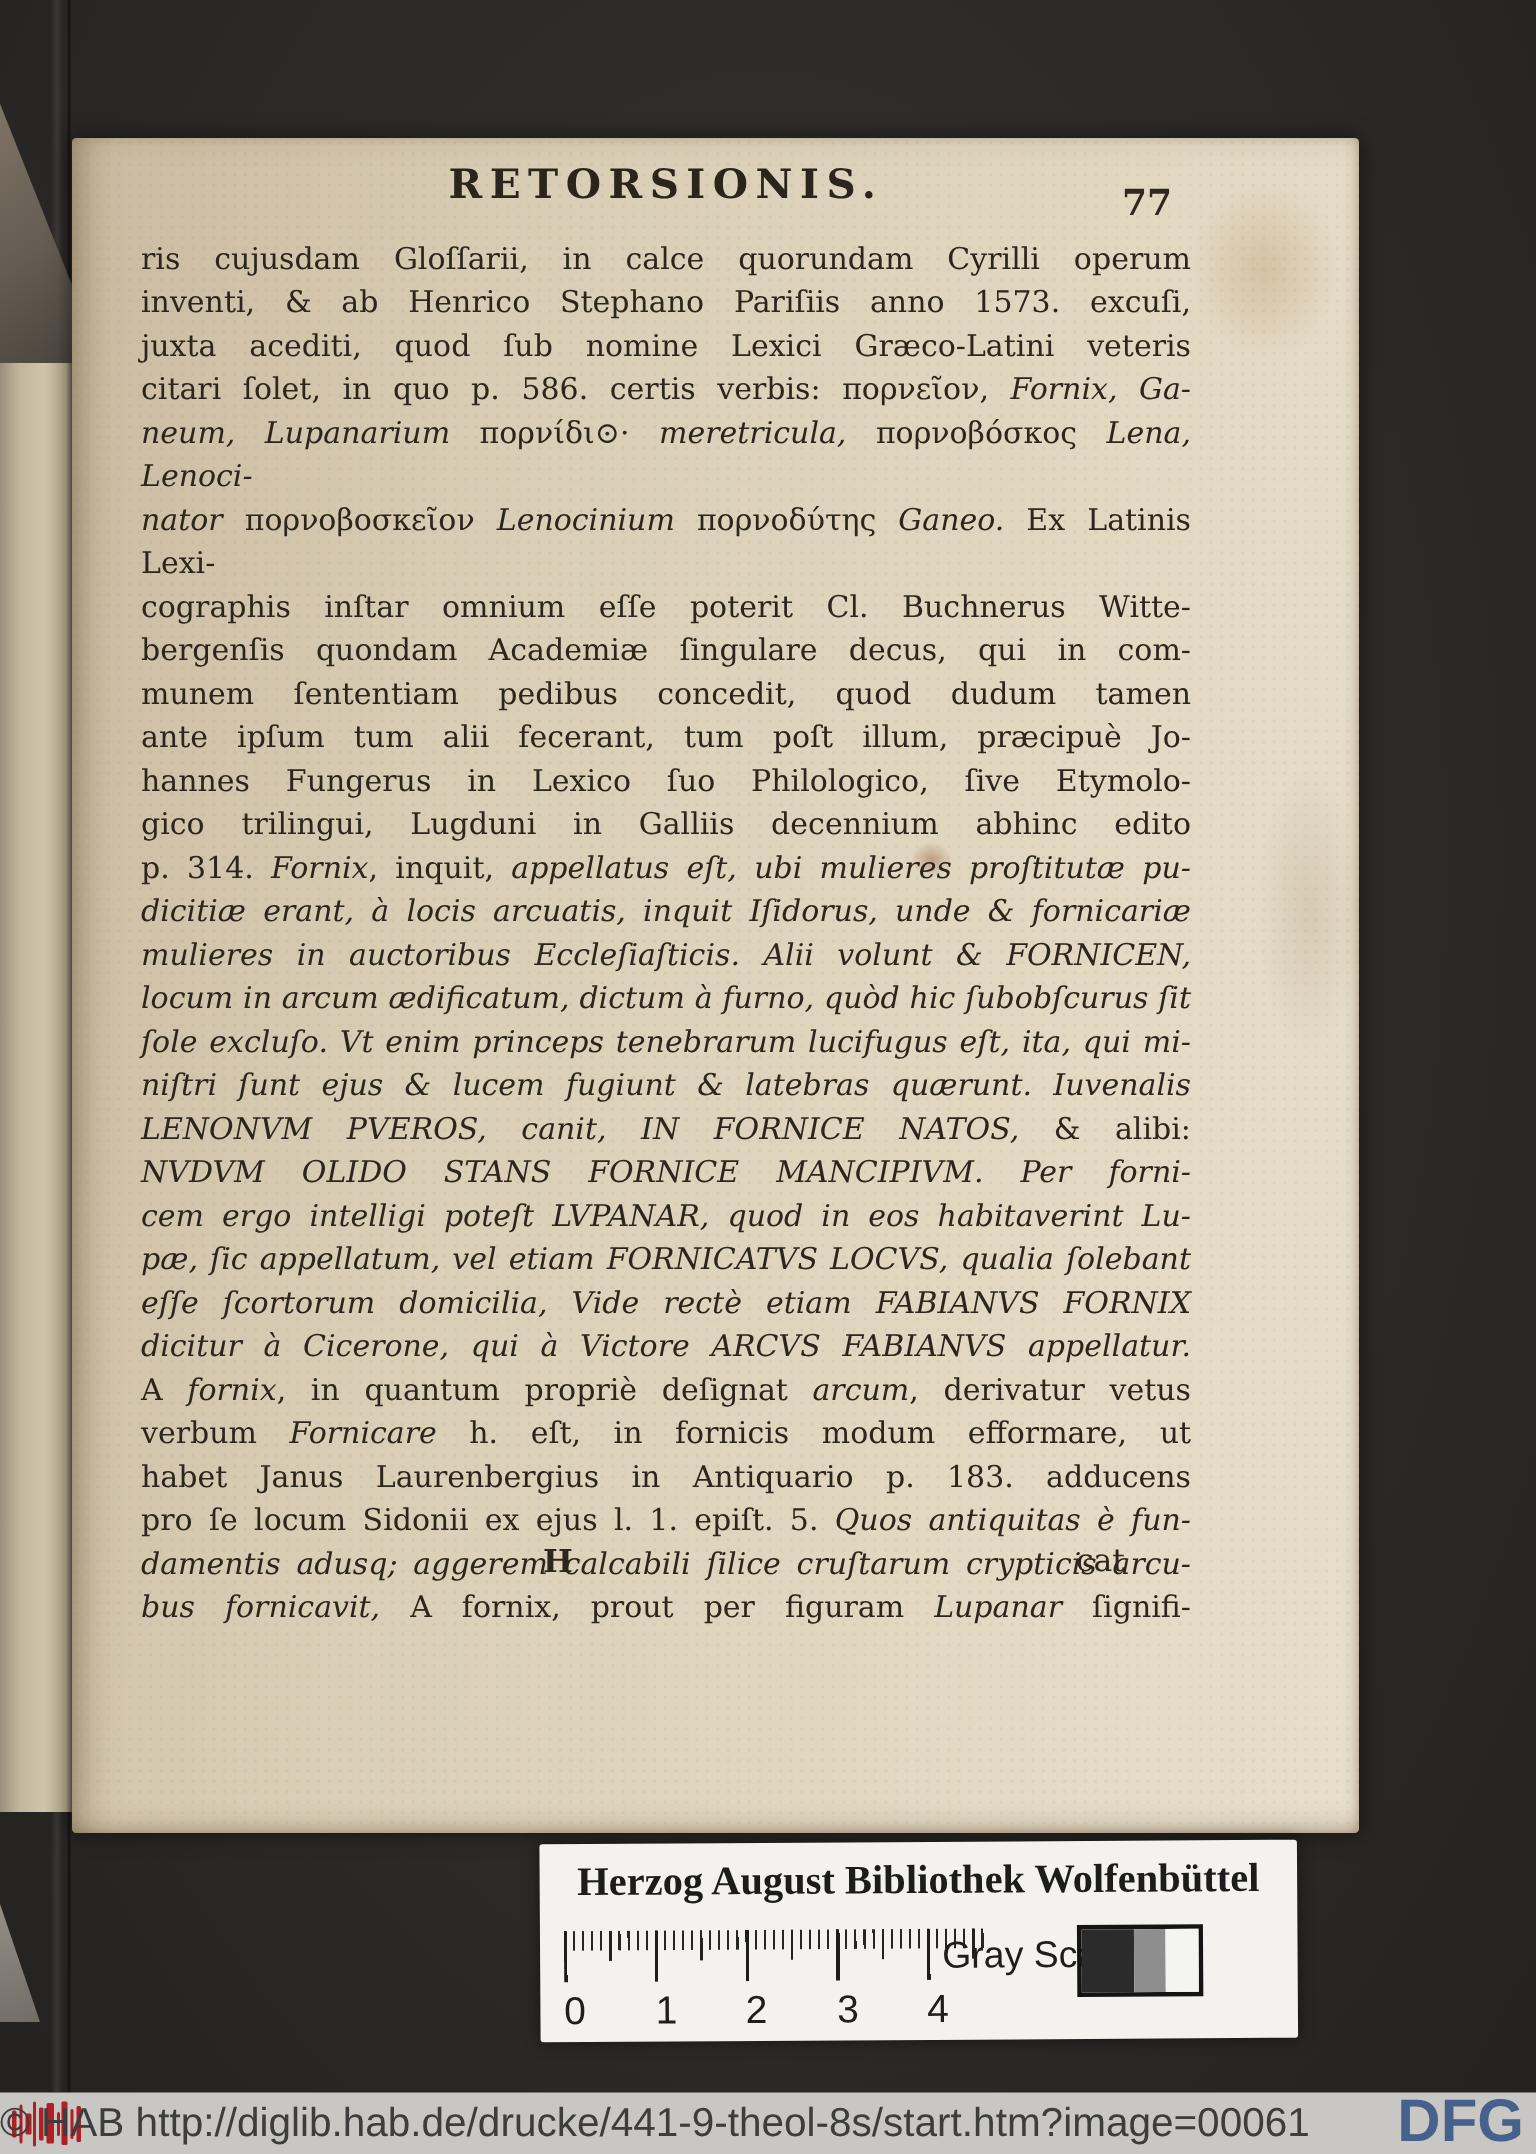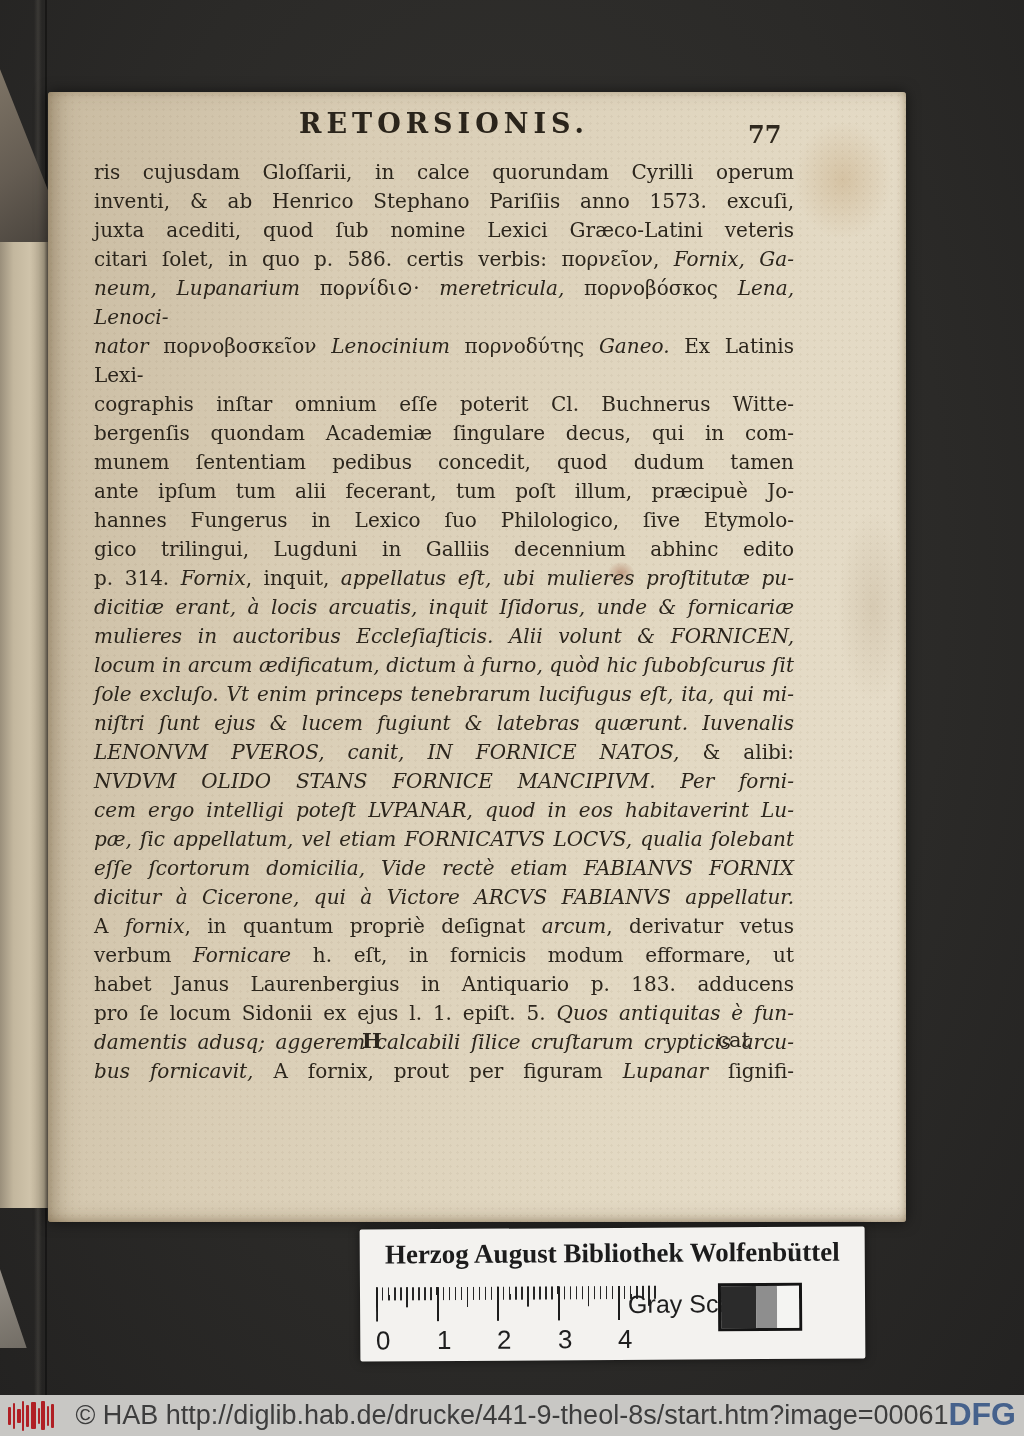--- a/index.html
+++ b/index.html
@@ -64,24 +64,24 @@
     font-family:"Liberation Sans", sans-serif;font-size:25px;color:#1e1e1e;}
   .patch-box{position:absolute;left:358px;top:56px;width:78px;height:42px;
     border:3px solid #141414;display:flex;}
   .gray-patch{height:100%;}
   .gp0{width:45%;}.gp1{width:27%;}.gp2{width:28%;}
   
   .footer-bar{position:absolute;left:0;top:1395px;width:1024px;height:41px;background:#c8c7c4;}
   .hab-logo{position:absolute;left:8px;top:5px;width:46px;height:31px;
     display:flex;align-items:center;justify-content:space-between;}
   .hab-bar{border-radius:1px;}
-  .footer-url{position:absolute;left:0;top:0;width:100%;height:41px;line-height:41px;text-align:center;
+  .footer-url{position:absolute;left:0;top:0;width:100%;height:41px;line-height:41px;text-align:left;
     font-family:"Liberation Sans", sans-serif;font-size:27px;color:#3d3d3d;}
   .dfg-logo{position:absolute;right:8px;top:-1px;height:41px;line-height:41px;
-    font-family:"Liberation Sans", sans-serif;font-weight:bold;font-size:32px;letter-spacing:0px;}
+    font-family:"Liberation Sans", sans-serif;font-weight:bold;font-size:40px;letter-spacing:0px;}
 </style>
 </head>
 <body>
 
 <div>
 
   <div class="glass-streak"></div>
   <div class="glass-line"></div>
   <div class="corner-wedge"></div>
   <div class="edge-stack"></div>

